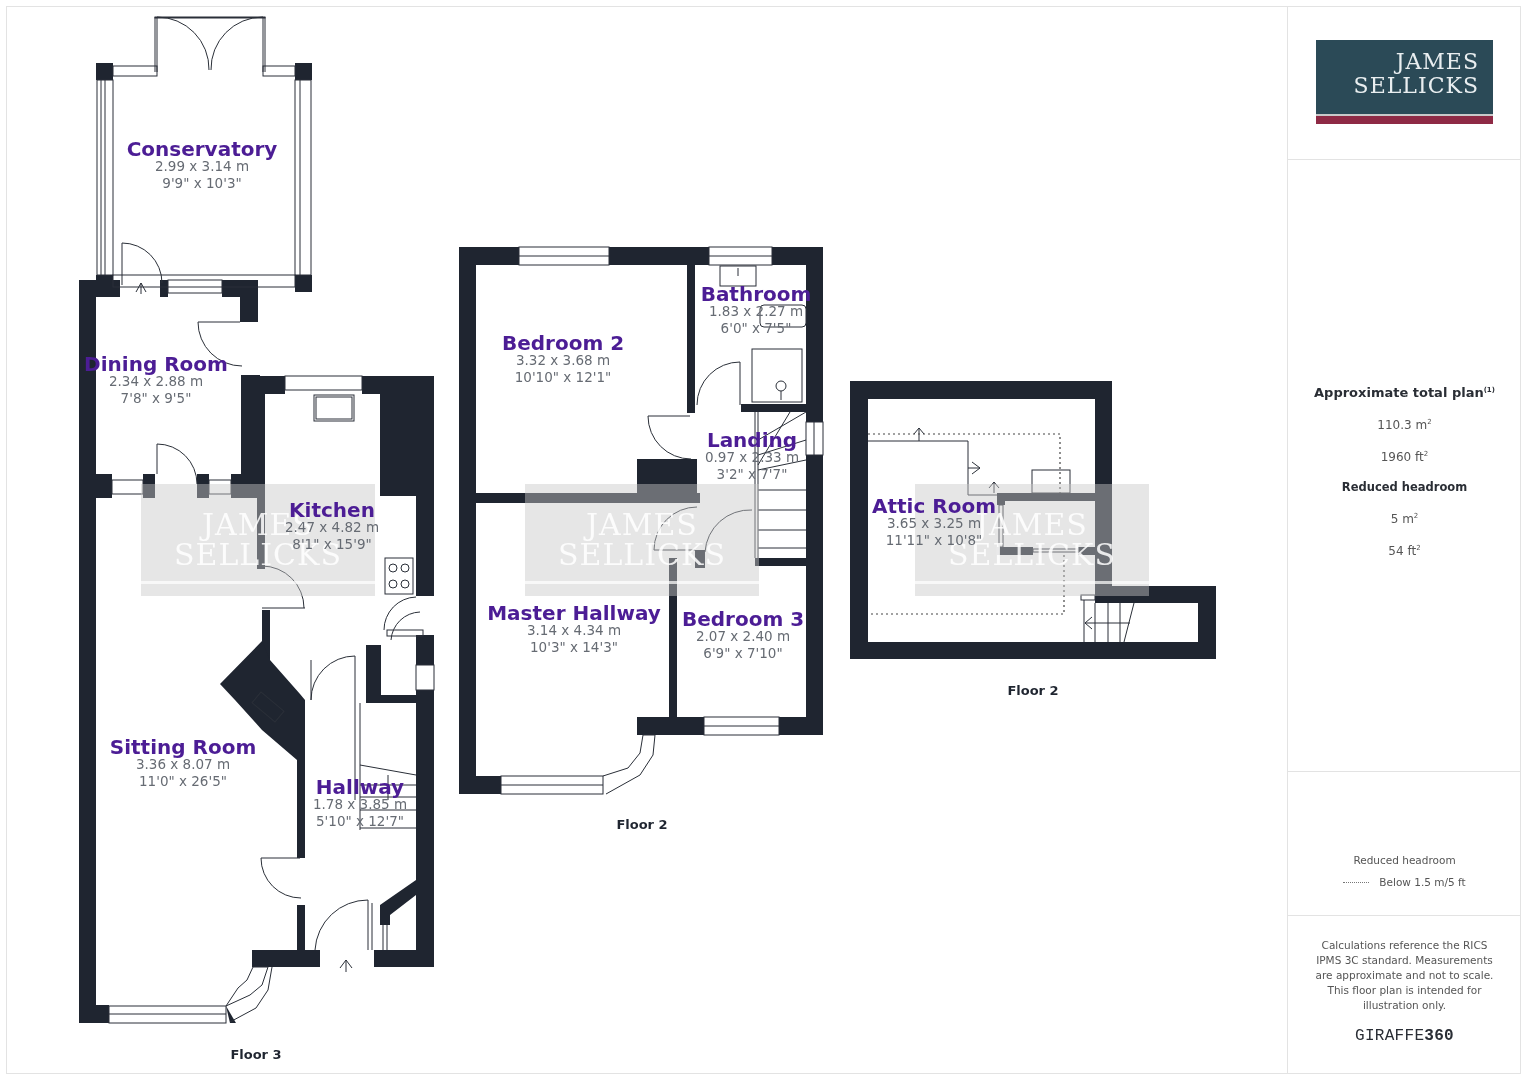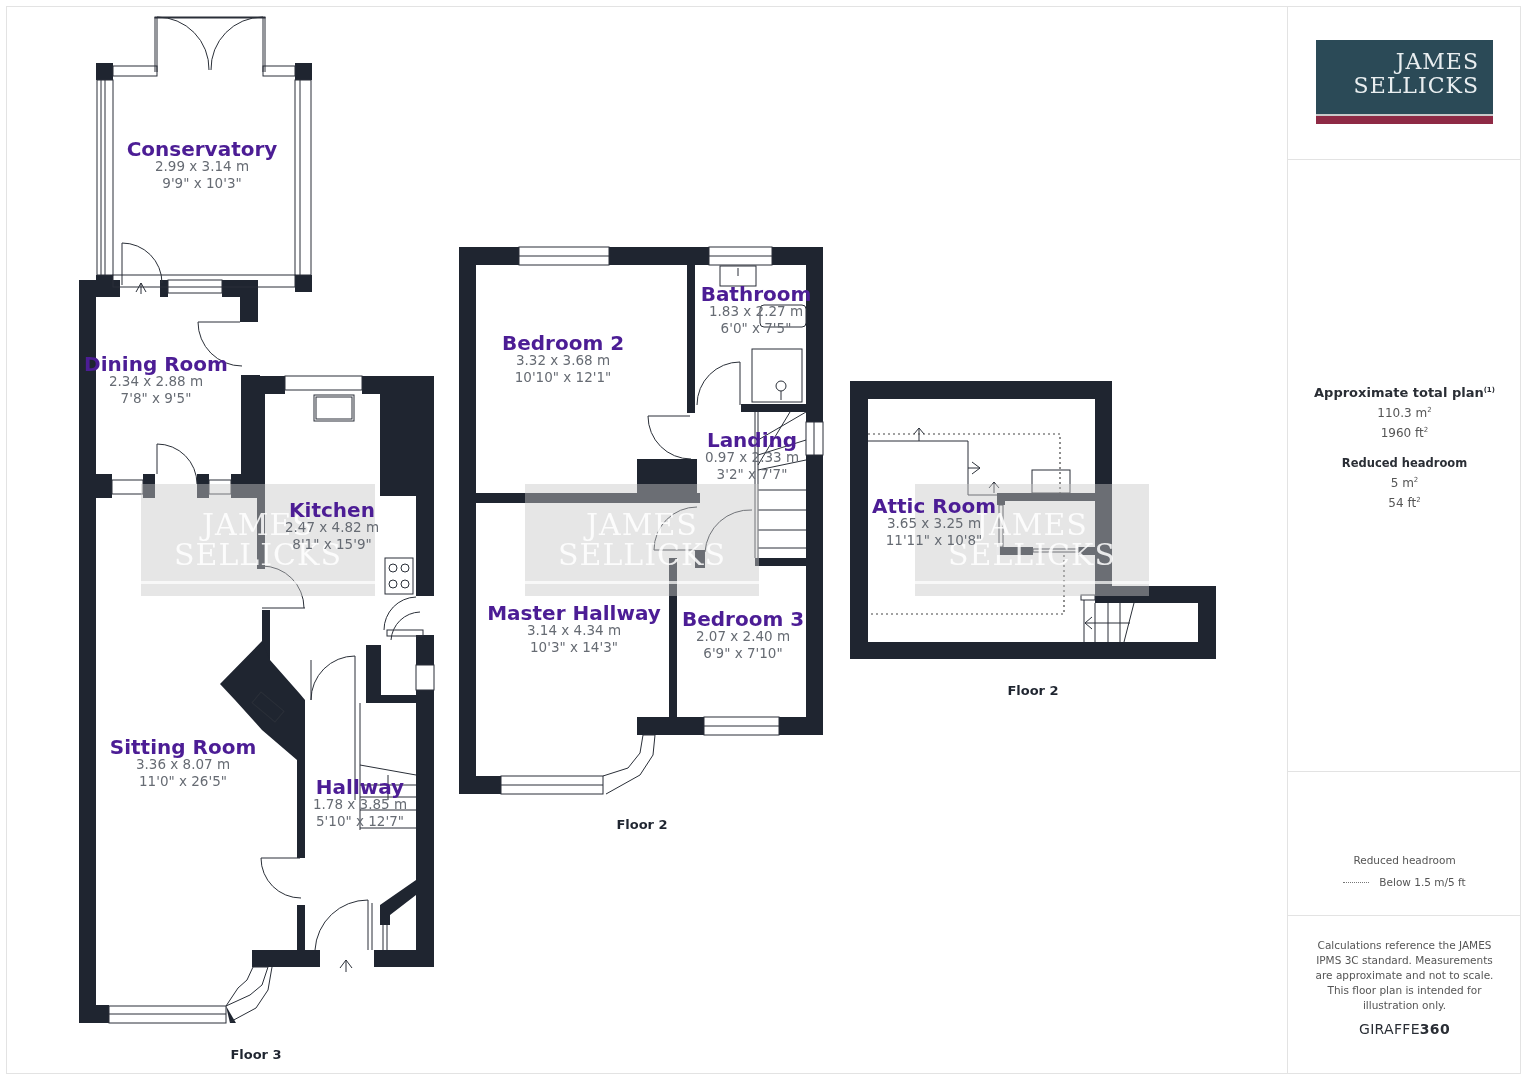--- a/index.html
+++ b/index.html
@@ -13,28 +13,28 @@
   .floor-label{position:absolute;transform:translateX(-50%);font-weight:bold;font-size:13px;color:#1f2530;}
   .watermark{position:absolute;background:rgba(200,200,200,0.45);display:flex;flex-direction:column;align-items:center;justify-content:center;color:rgba(255,255,255,0.85);font-family:"DejaVu Serif",serif;font-size:30px;line-height:30px;letter-spacing:1px;}
   .watermark .wm-line{border-bottom:3px solid rgba(255,255,255,0.7);width:100%;position:absolute;bottom:12px;}
   .sidebar{position:absolute;left:1287px;top:6px;width:234px;height:1068px;border-left:1px solid #e3e3e3;box-sizing:border-box;}
   .sec{position:absolute;left:0;width:233px;border-bottom:1px solid #e3e3e3;box-sizing:border-box;text-align:center;}
   .logo{position:absolute;left:28px;top:34px;width:177px;height:84px;background:#2b4a57;}
   .logo .lt{position:absolute;right:14px;top:10px;text-align:right;color:#e9eef0;font-family:"DejaVu Serif",serif;font-size:22px;line-height:24px;letter-spacing:1px;}
   .logo .stripe{position:absolute;left:0;bottom:0;width:100%;height:8px;background:#8e2a45;border-top:2px solid #c9c9c9;}
   .area-title{font-weight:bold;font-size:13px;color:#2a2e35;}
   .area-title sup{font-size:7px;}
-  .val{font-size:12px;color:#555;margin-top:6px;}
+  .val{font-size:12px;color:#555;margin-top:18px;}
   .val sup{font-size:7px;}
   .rh-title{font-weight:bold;font-size:11.5px;color:#2a2e35;margin-top:16px;}
   .note{font-size:10.5px;color:#555;}
   .legend-row{font-size:10.5px;color:#555;margin-top:10px;display:flex;justify-content:center;align-items:center;gap:10px;}
   .dotline{display:inline-block;width:26px;border-top:1px dotted #777;}
   .disclaimer{font-size:10.5px;color:#555;line-height:15px;padding:0 22px;}
-  .brand{font-size:14px;color:#2a2e35;margin-top:8px;letter-spacing:0.3px;}
+  .brand{font-size:16px;color:#2a2e35;margin-top:14px;letter-spacing:0.3px;font-family:Liberation Mono, monospace;}
   .brand b{font-weight:bold;}
 </style>
 </head>
 <body>
 
 <div class="frame"></div>
 
 <div class="plan">
   <svg width="1287" height="1080" viewBox="0 0 1287 1080">
     <g fill="#1f2530" stroke="none">
@@ -362,16 +362,16 @@
     </div>
   </div>
   <div class="sec" style="top:826px;height:84px;">
     <div class="note" style="margin-top:22px;">Reduced headroom</div>
     <div class="legend-row">
       <span class="dotline"></span>
       <span>Below 1.5 m/5 ft</span>
     </div>
   </div>
   <div class="sec" style="top:910px;height:158px;border-bottom:none;">
-    <div class="disclaimer" style="margin-top:22px;">Calculations reference the JAMES IPMS 3C standard. Measurements are approximate and not to scale. This floor plan is intended for illustration only.</div>
+    <div class="disclaimer" style="margin-top:22px;">Calculations reference the RICS IPMS 3C standard. Measurements are approximate and not to scale. This floor plan is intended for illustration only.</div>
     <div class="brand"><span>GIRAFFE</span><b>360</b></div>
   </div>
 </div>
 
 </body></html>

